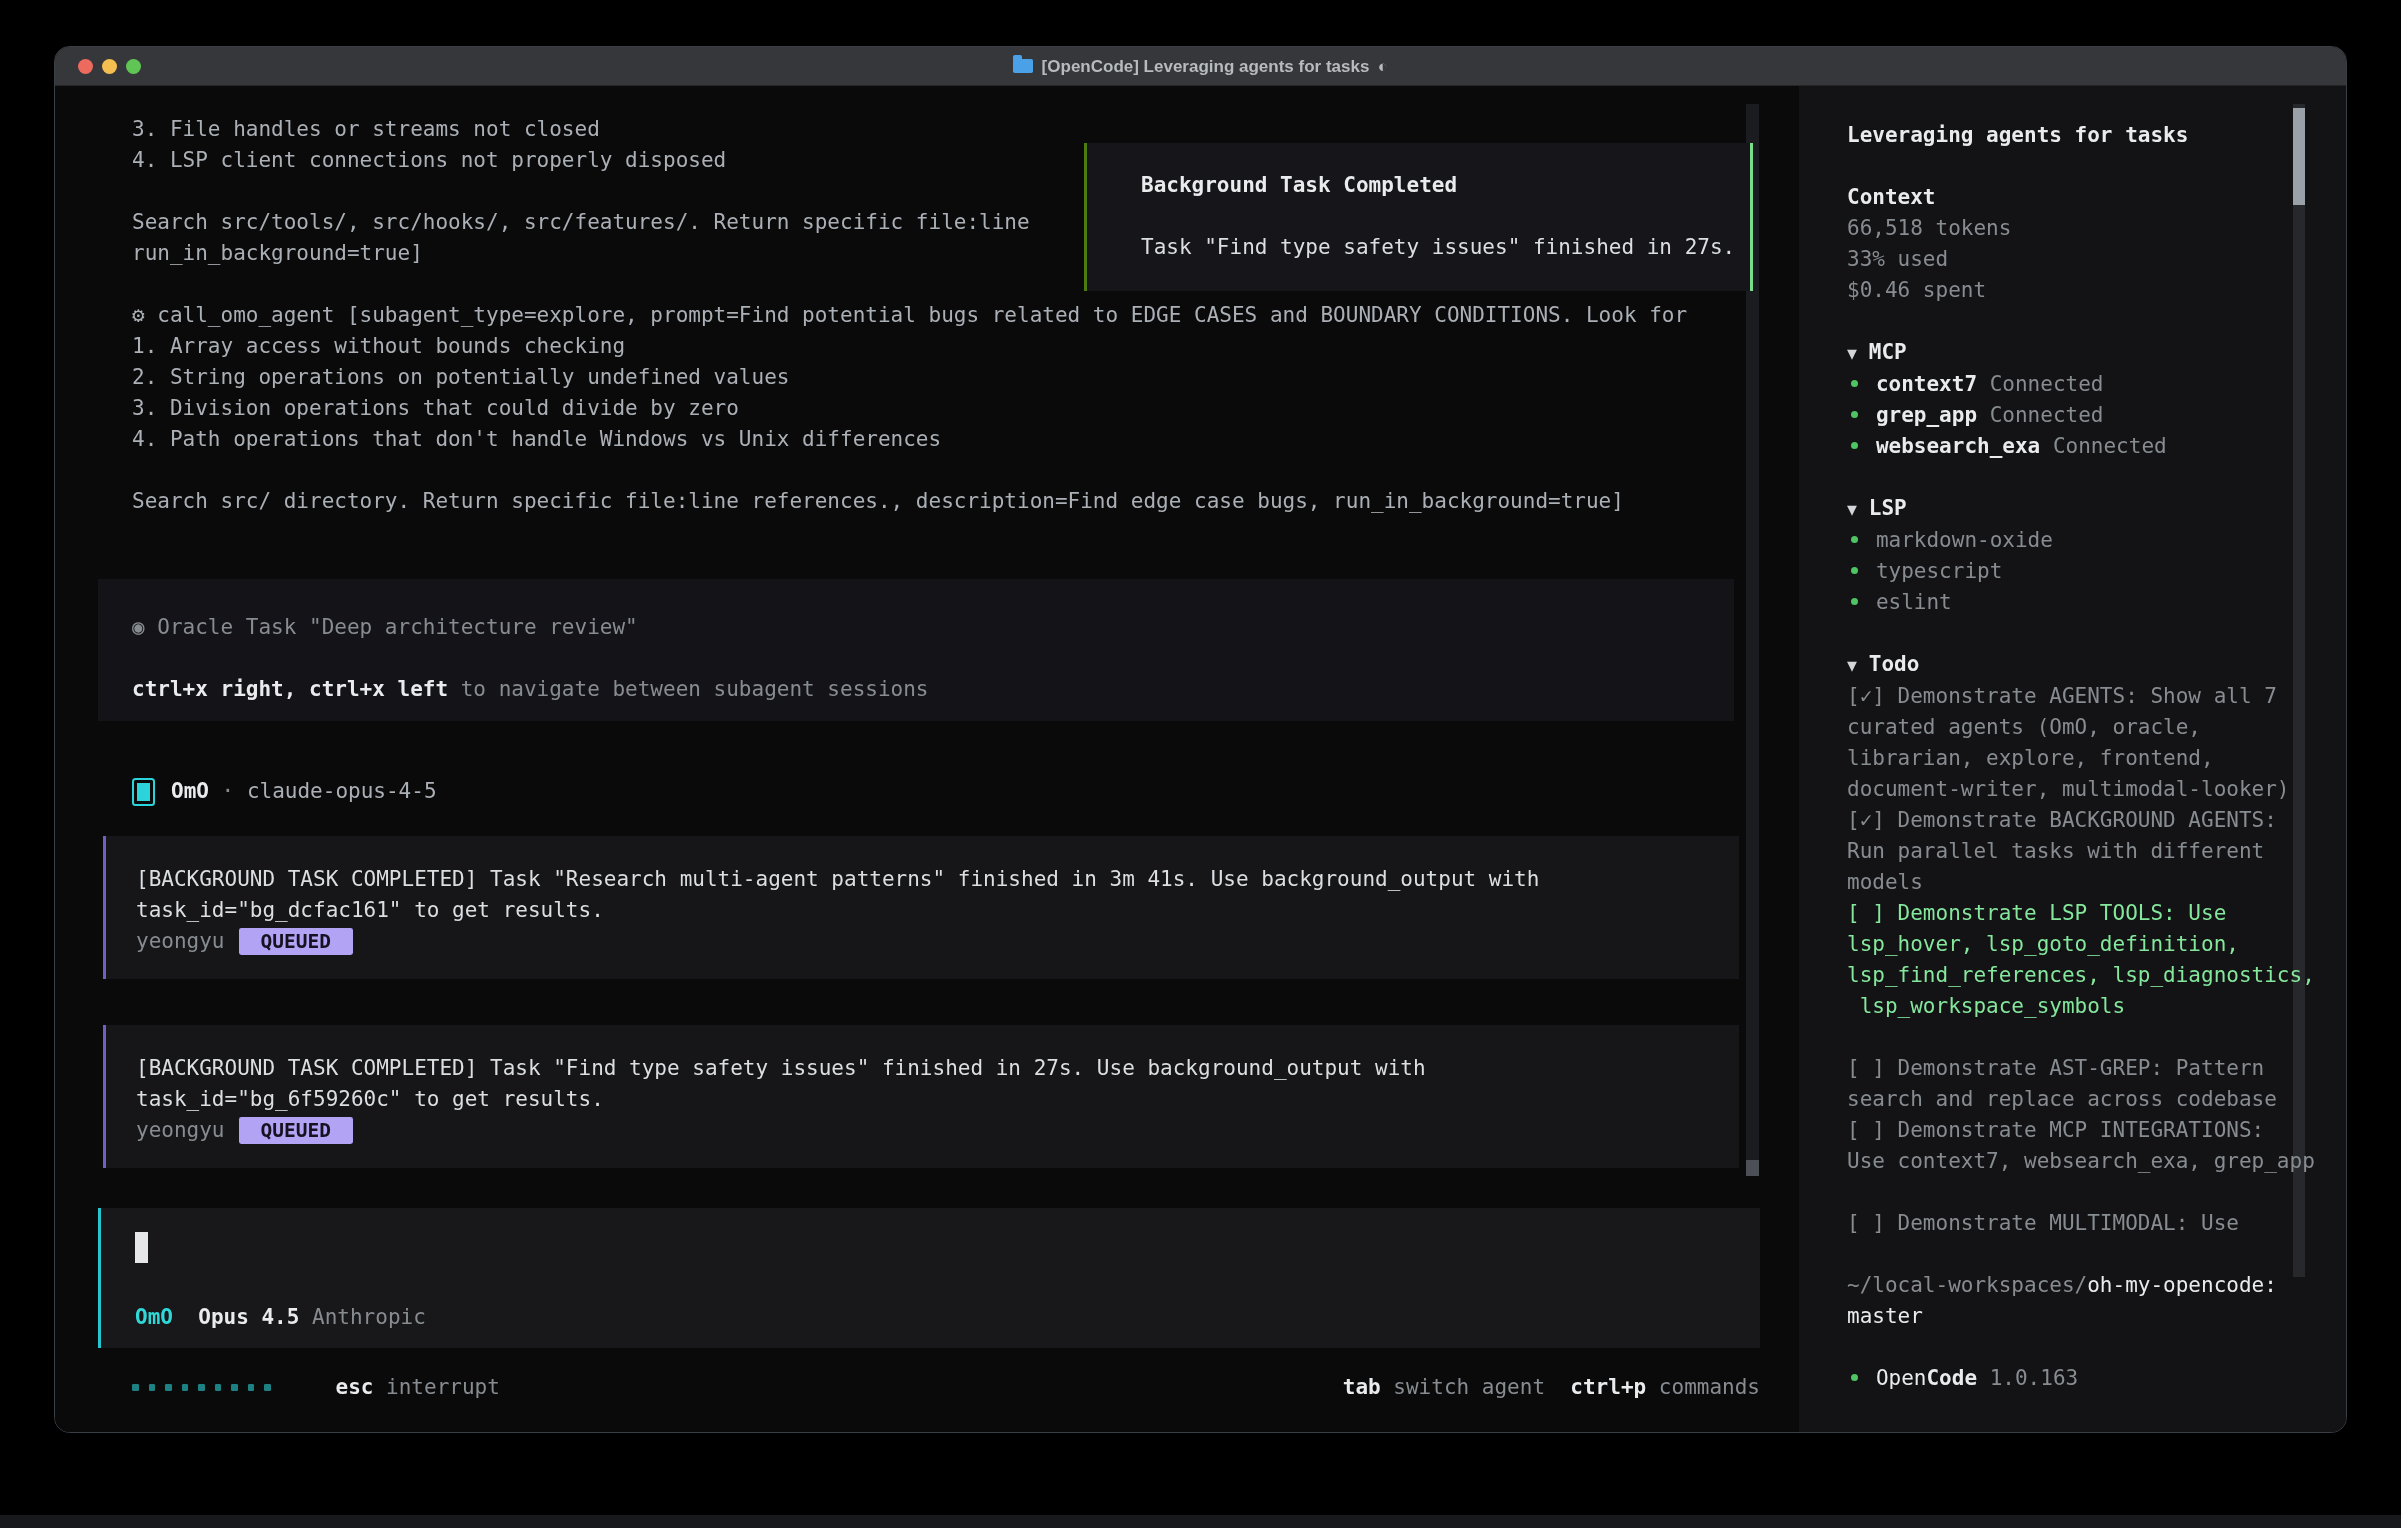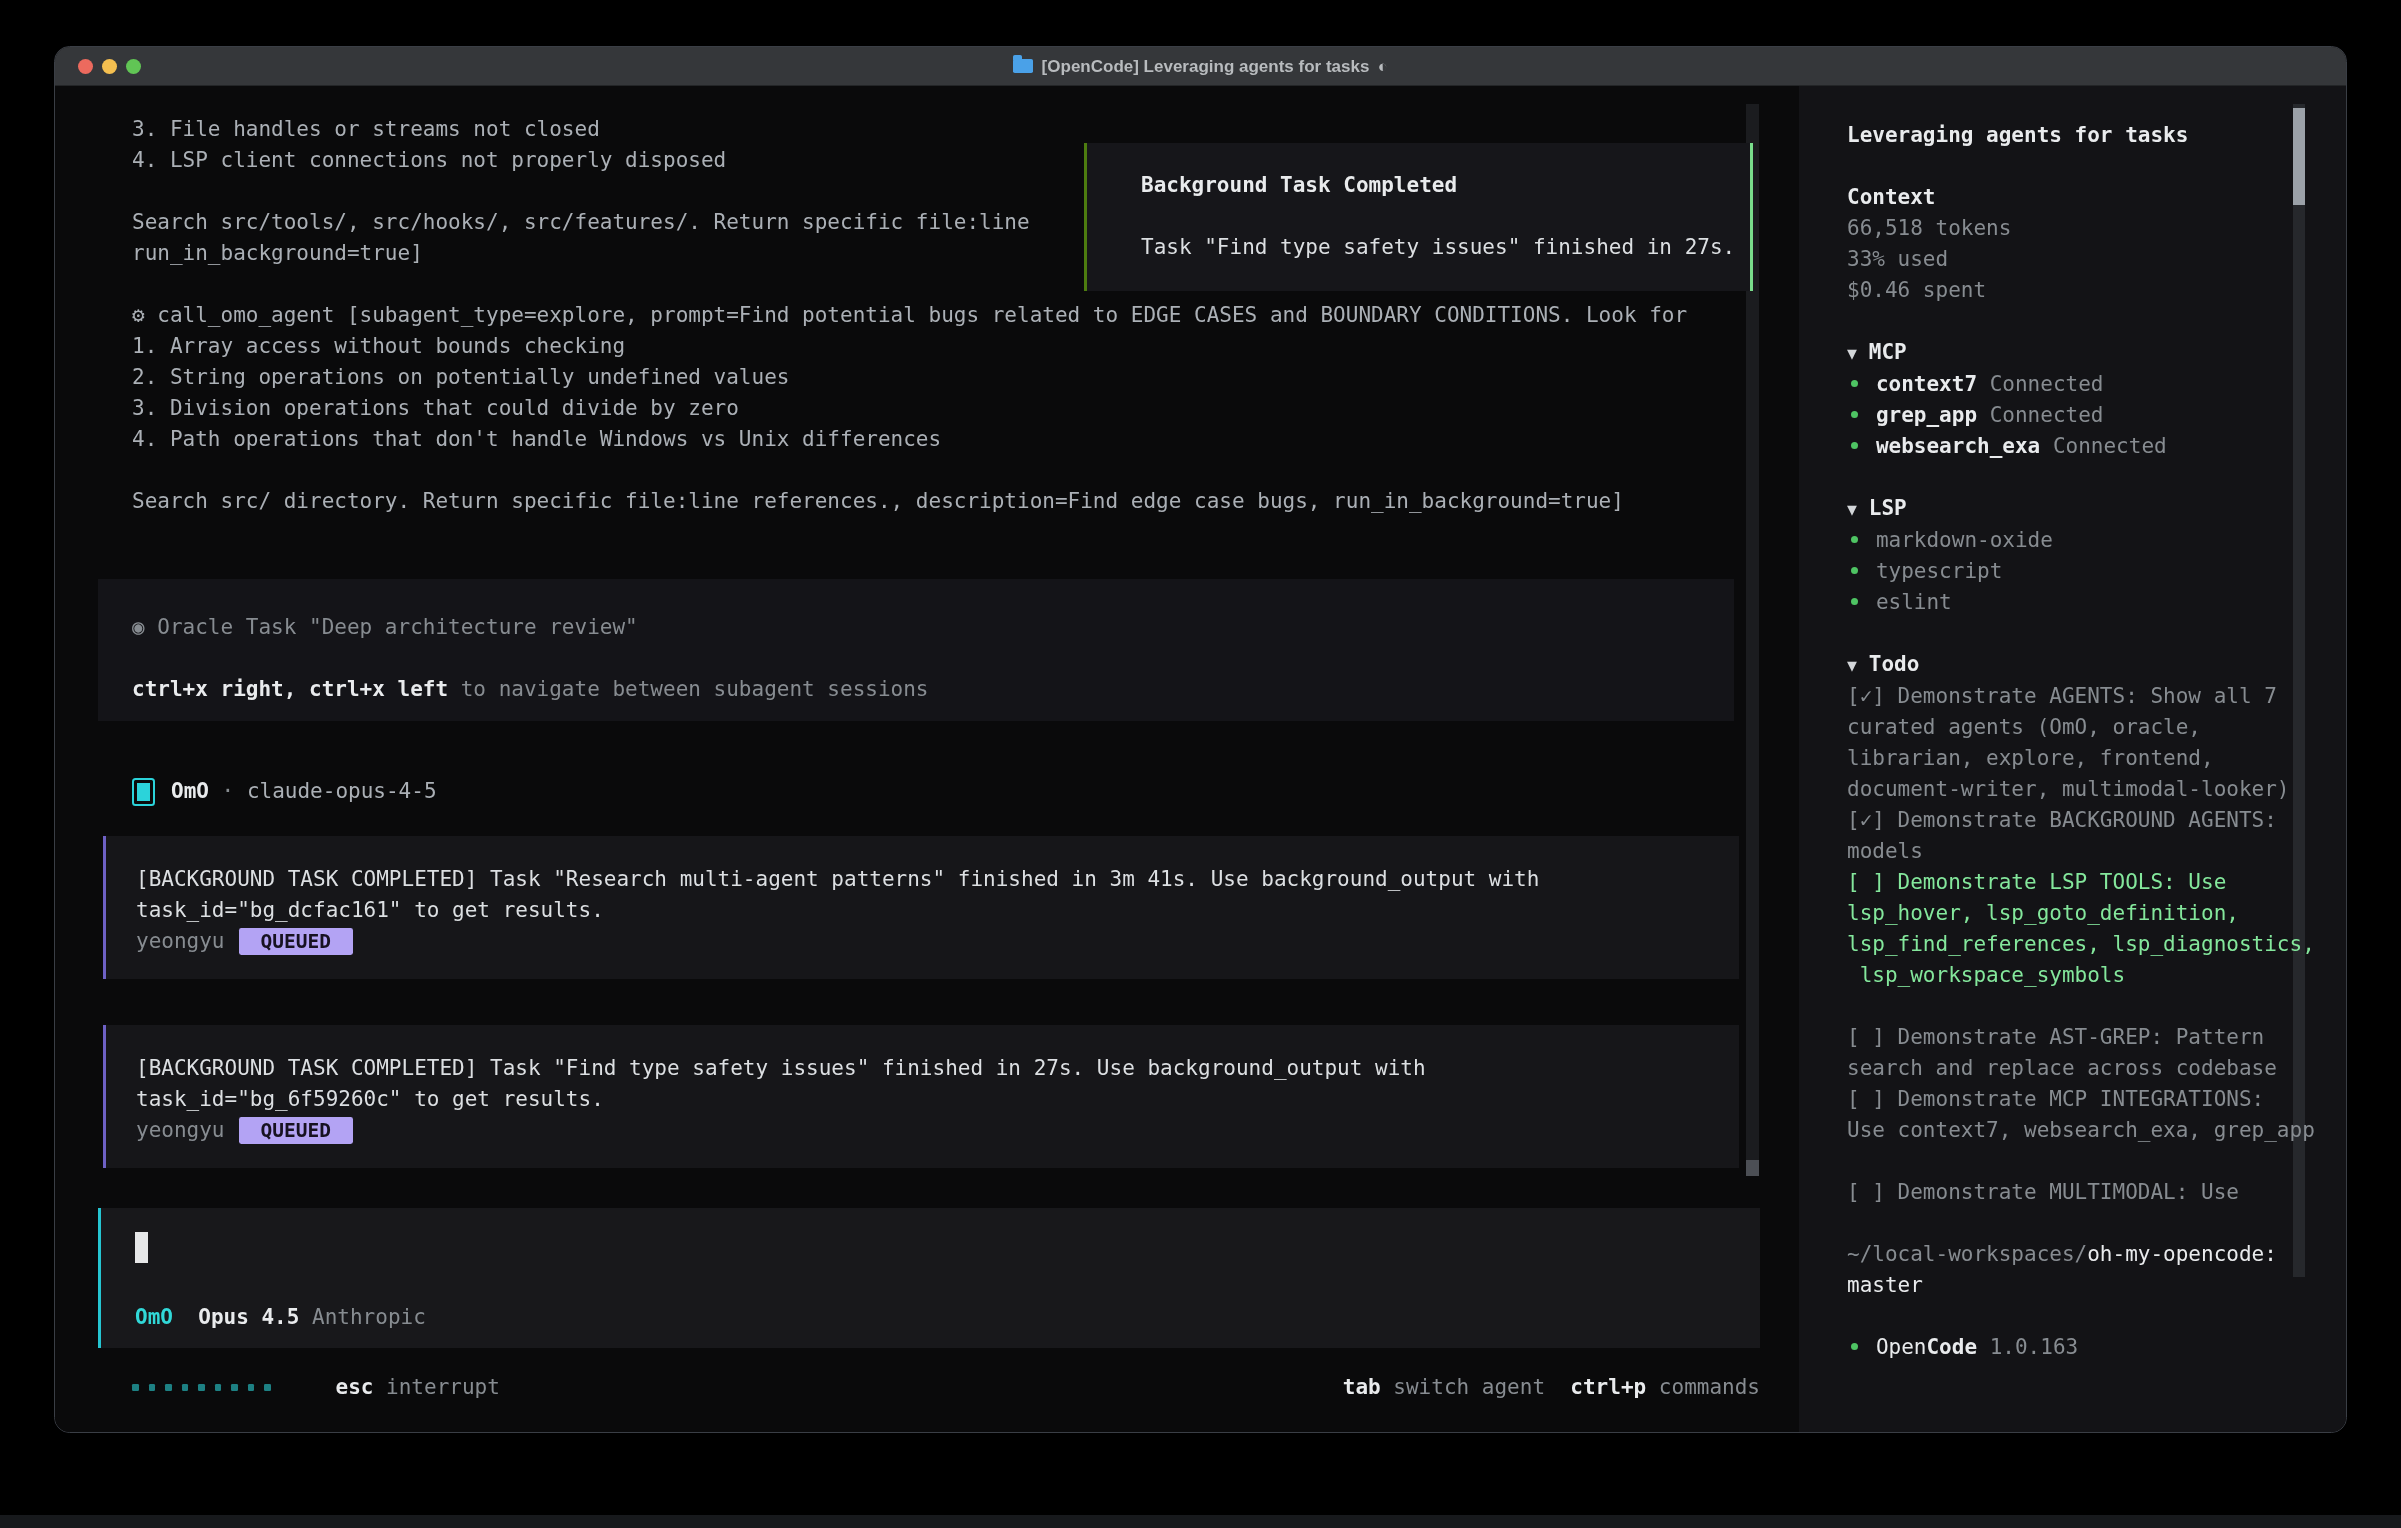--- a/index.html
+++ b/index.html
@@ -228,20 +228,21 @@
       <div class="sline"><span class="dot"></span><span class="c-dim">markdown-oxide</span></div>
       <div class="sline"><span class="dot"></span><span class="c-dim">typescript</span></div>
       <div class="sline"><span class="dot"></span><span class="c-dim">eslint</span></div>
       <div class="sline"> </div>
       <div class="sline"><span class="tri">▼</span><span class="c-white">Todo</span></div>
       <div class="sline c-dim">[✓] Demonstrate AGENTS: Show all 7</div>
       <div class="sline c-dim">curated agents (OmO, oracle,</div>
       <div class="sline c-dim">librarian, explore, frontend,</div>
       <div class="sline c-dim">document-writer, multimodal-looker)</div>
       <div class="sline c-dim">[✓] Demonstrate BACKGROUND AGENTS:</div>
+      <div class="sline c-dim">Run parallel tasks with different</div>
       <div class="sline c-dim">models</div>
       <div class="sline c-green">[ ] Demonstrate LSP TOOLS: Use</div>
       <div class="sline c-green">lsp_hover, lsp_goto_definition,</div>
       <div class="sline c-green">lsp_find_references, lsp_diagnostics,</div>
       <div class="sline c-green"> lsp_workspace_symbols</div>
       <div class="sline"> </div>
       <div class="sline c-dim">[ ] Demonstrate AST-GREP: Pattern</div>
       <div class="sline c-dim">search and replace across codebase</div>
       <div class="sline c-dim">[ ] Demonstrate MCP INTEGRATIONS:</div>
       <div class="sline c-dim">Use context7, websearch_exa, grep_app</div>

